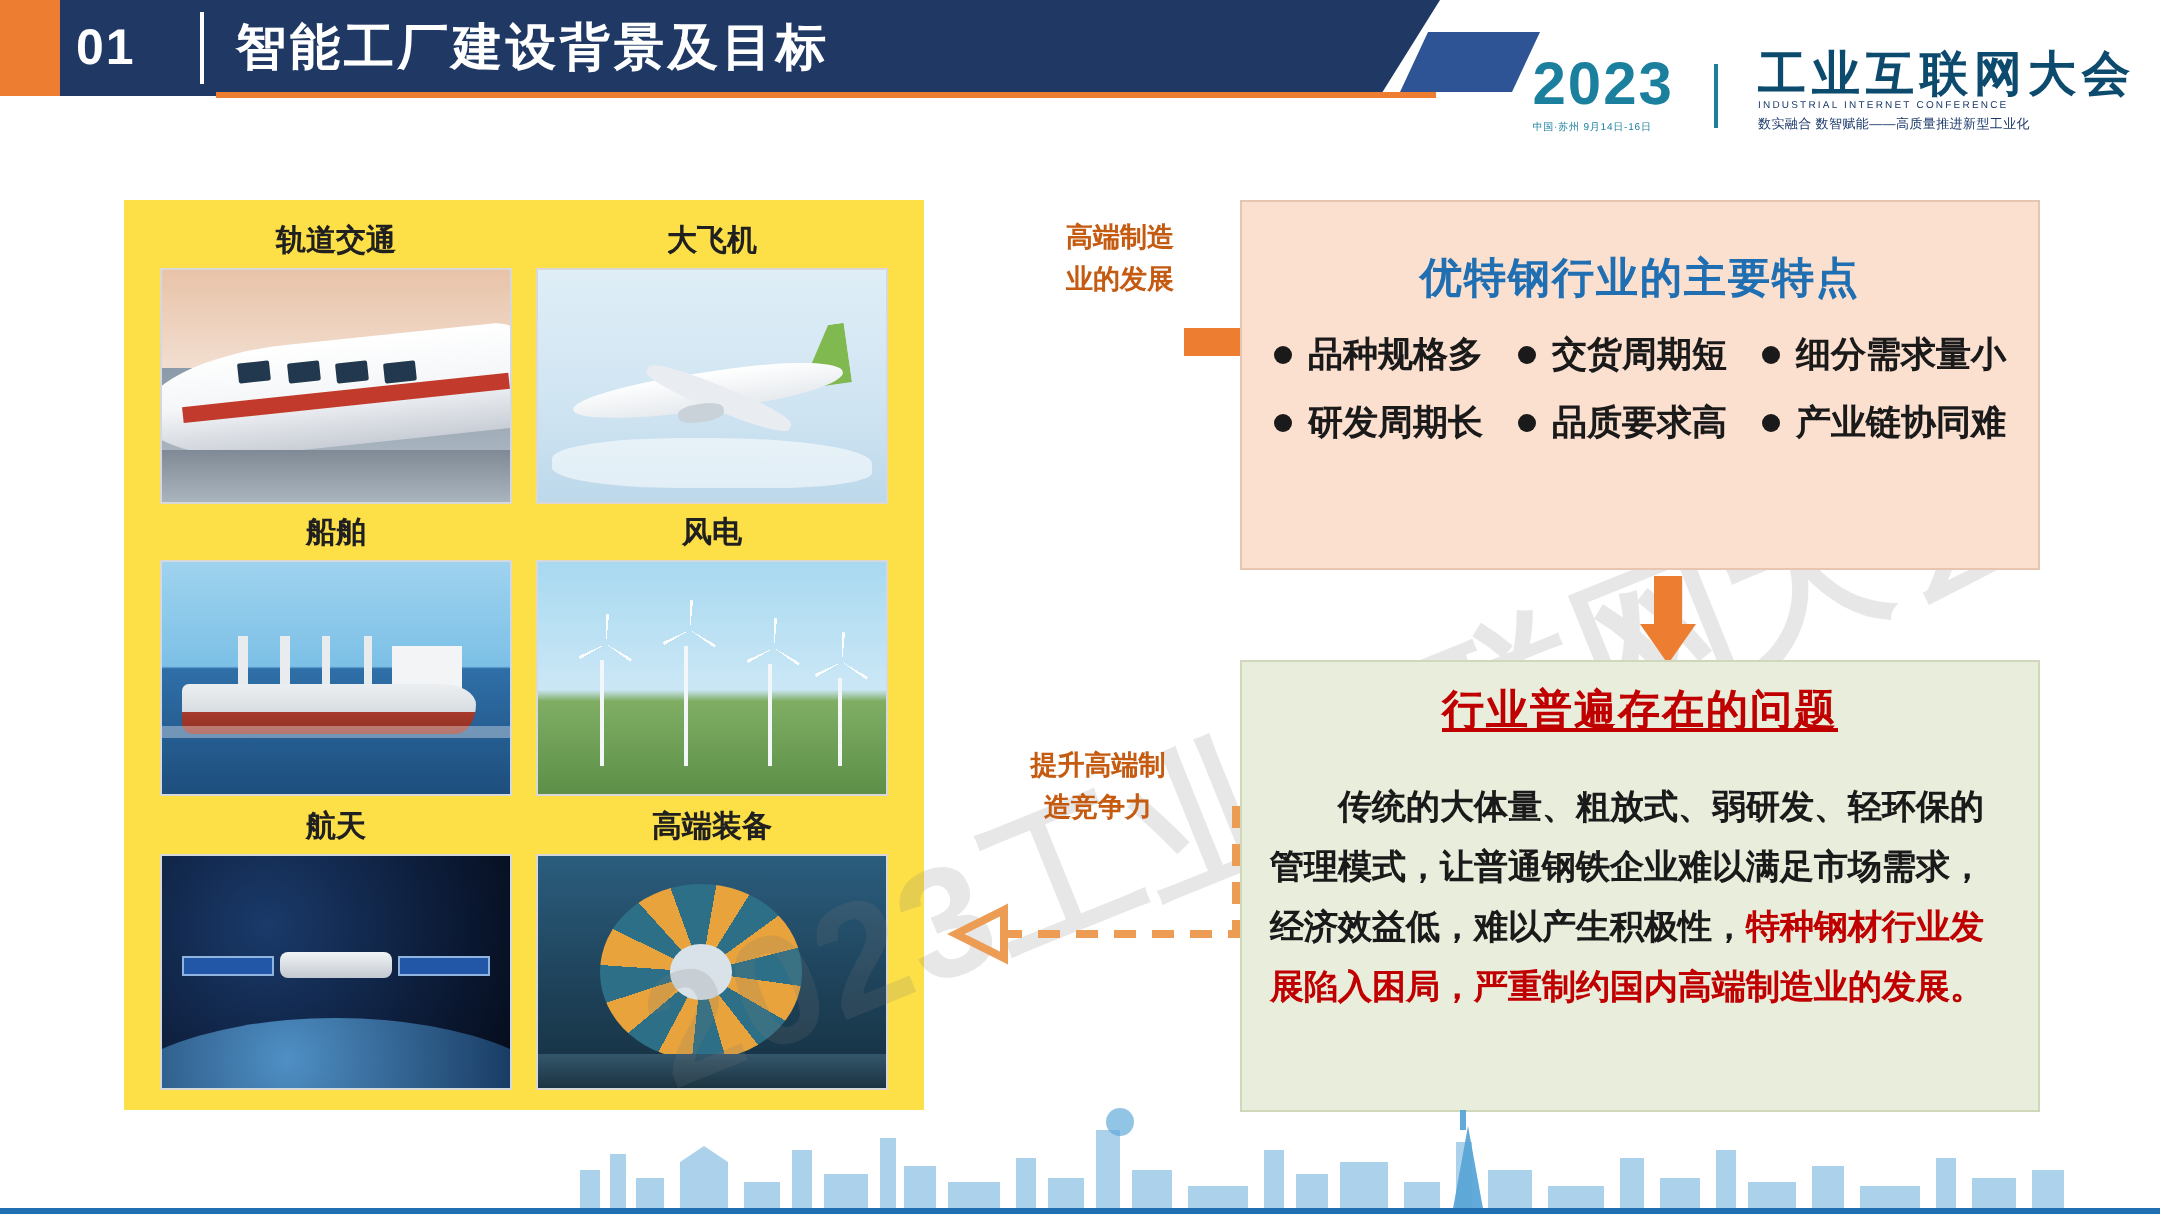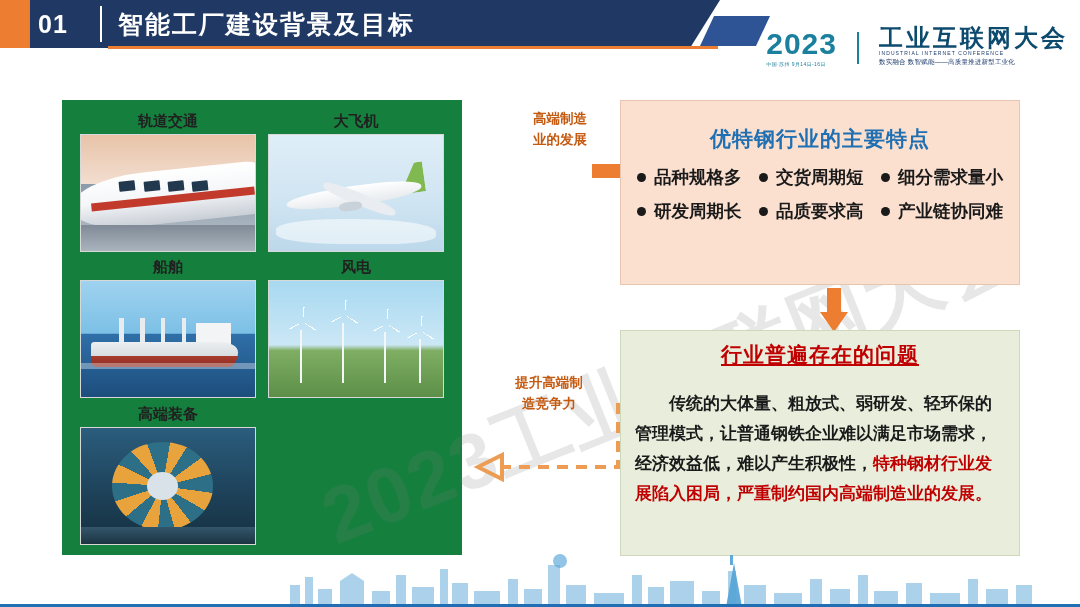--- a/index.html
+++ b/index.html
@@ -96,21 +96,21 @@
   .logo-right-cn {
     font-size: 6.5px; color: #1b3a6b;
     letter-spacing: 0.2px;
     margin-top: 2px;
   }
 
   
   .photo-panel {
     position: absolute; left: 62px; top: 100px;
     width: 400px; height: 455px;
-    background: #15803d;
+    background: #fde047;
   }
   .photo-grid {
     position: absolute; left: 0; top: 0;
     width: 400px; height: 455px;
     display: grid;
     grid-template-columns: 1fr 1fr;
     grid-template-rows: repeat(3, 1fr);
     padding: 8px 18px 10px 18px;
     gap: 2px 12px;
   }
@@ -444,20 +444,29 @@
           <div class="blades" style="left:11%; top:22%"></div>
           <div class="turb" style="left:42%; height:52%"></div>
           <div class="blades" style="left:35%; top:16%"></div>
           <div class="turb" style="left:66%; height:44%"></div>
           <div class="blades" style="left:59%; top:24%"></div>
           <div class="turb" style="left:86%; height:38%"></div>
           <div class="blades" style="left:79%; top:30%"></div>
         </div>
       </div>
 
+      <div class="cell">
+        <div class="cell-label">航天</div>
+        <div class="cell-img ph-space">
+          <div class="earth"></div>
+          <div class="panel" style="left:6%; top:43%; width:26%;"></div>
+          <div class="panel" style="left:68%; top:43%; width:26%;"></div>
+          <div class="core"></div>
+        </div>
+      </div>
 
       <div class="cell">
         <div class="cell-label">高端装备</div>
         <div class="cell-img ph-equip">
           <div class="cutter"></div>
           <div class="hub"></div>
           <div class="rail"></div>
         </div>
       </div>
 

